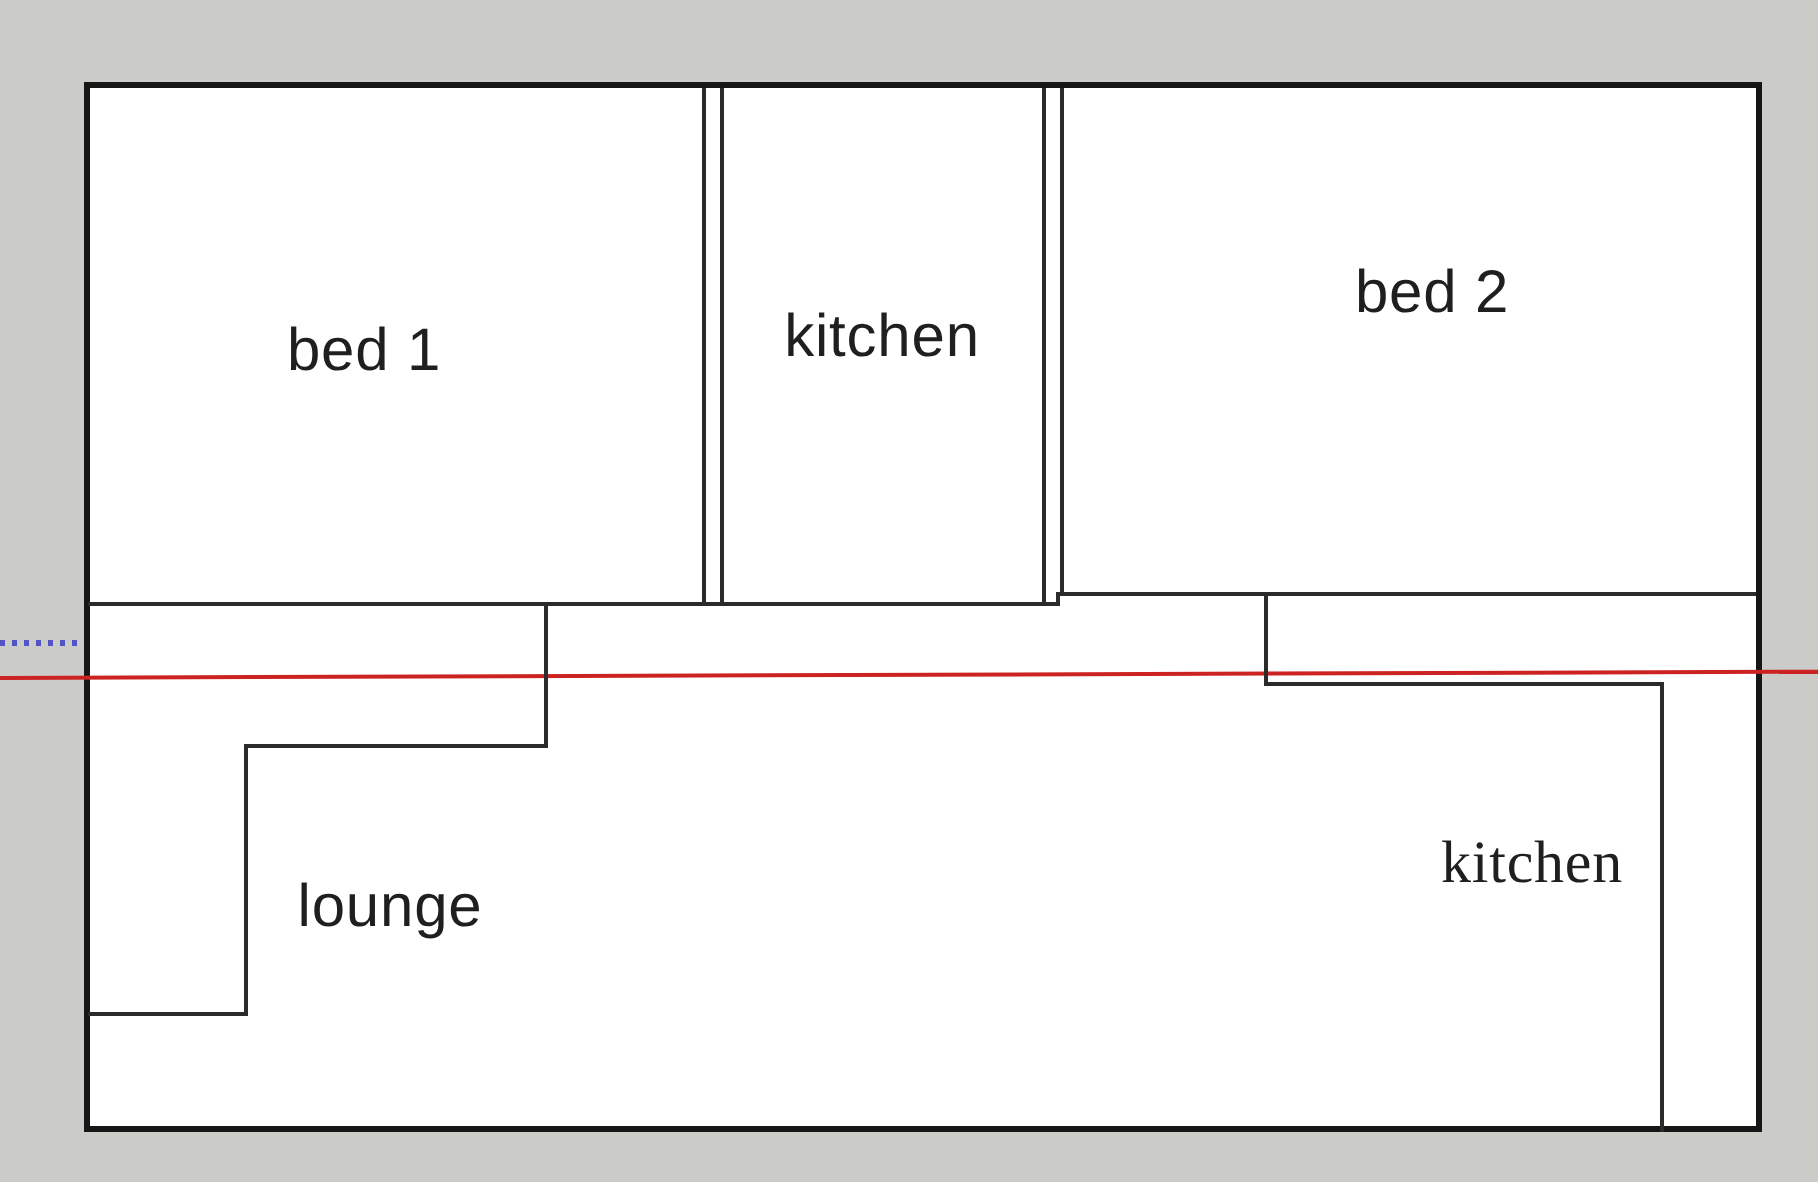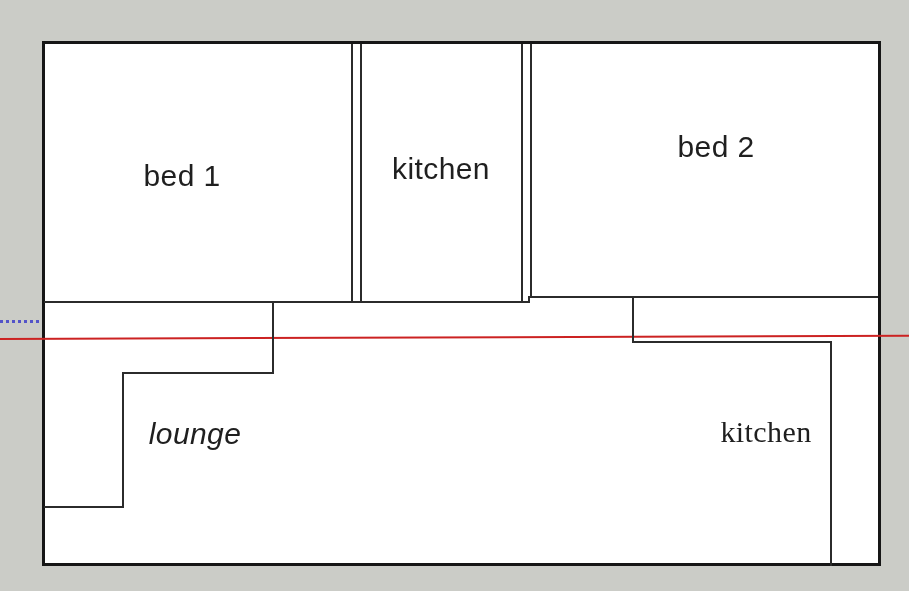--- a/index.html
+++ b/index.html
@@ -82,16 +82,16 @@
   <div class="wall" style="left:122px;top:372px;width:2px;height:136px;"></div>
   <div class="wall" style="left:44px;top:506px;width:80px;height:2px;"></div>
 
   <div class="wall" style="left:632px;top:296px;width:2px;height:47px;"></div>
   <div class="wall" style="left:632px;top:341px;width:200px;height:2px;"></div>
   <div class="wall" style="left:830px;top:341px;width:2px;height:225px;"></div>
 
   <div class="room-label" style="left:182px;top:148px;margin-top:28px;">bed 1</div>
   <div class="room-label" style="left:441px;top:169px;">kitchen</div>
   <div class="room-label" style="left:716px;top:147px;">bed 2</div>
-  <div class="room-label" style="left:195px;top:434px;font-style:italic;">lounge</div>
+  <div class="room-label" style="left:195px;top:454px;">lounge</div>
   <div class="room-label" style="left:766px;top:432px;font-family:Liberation Serif, serif;">kitchen</div>
 
 </div>
 
 </body></html>

